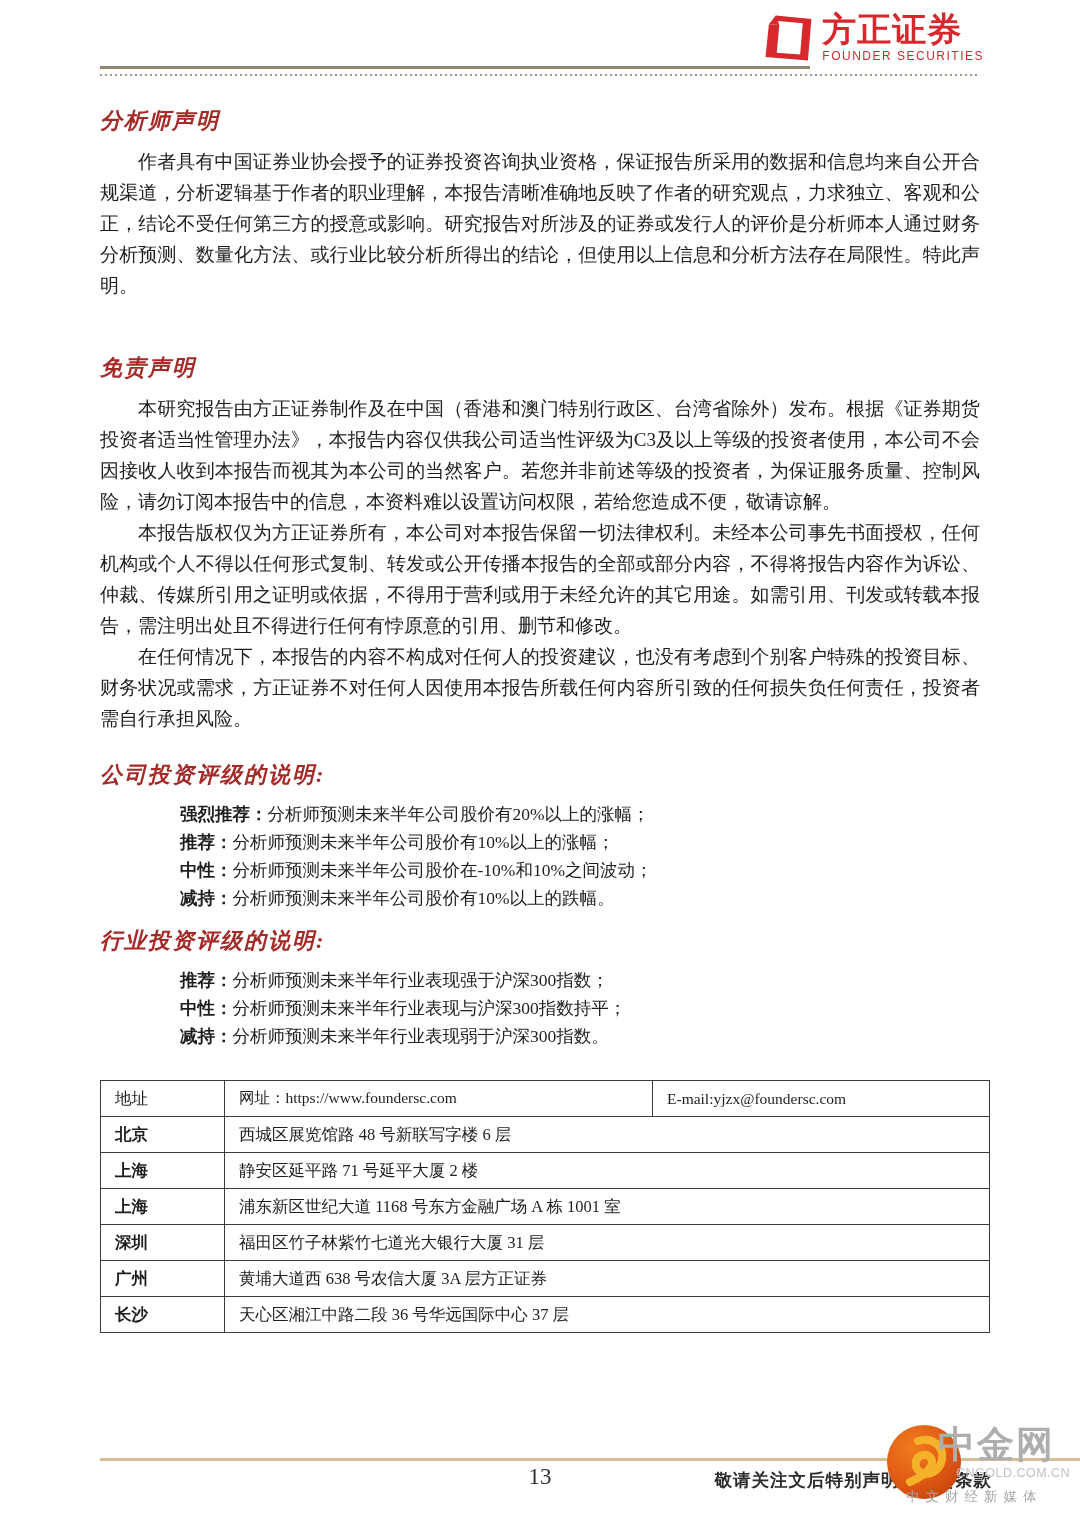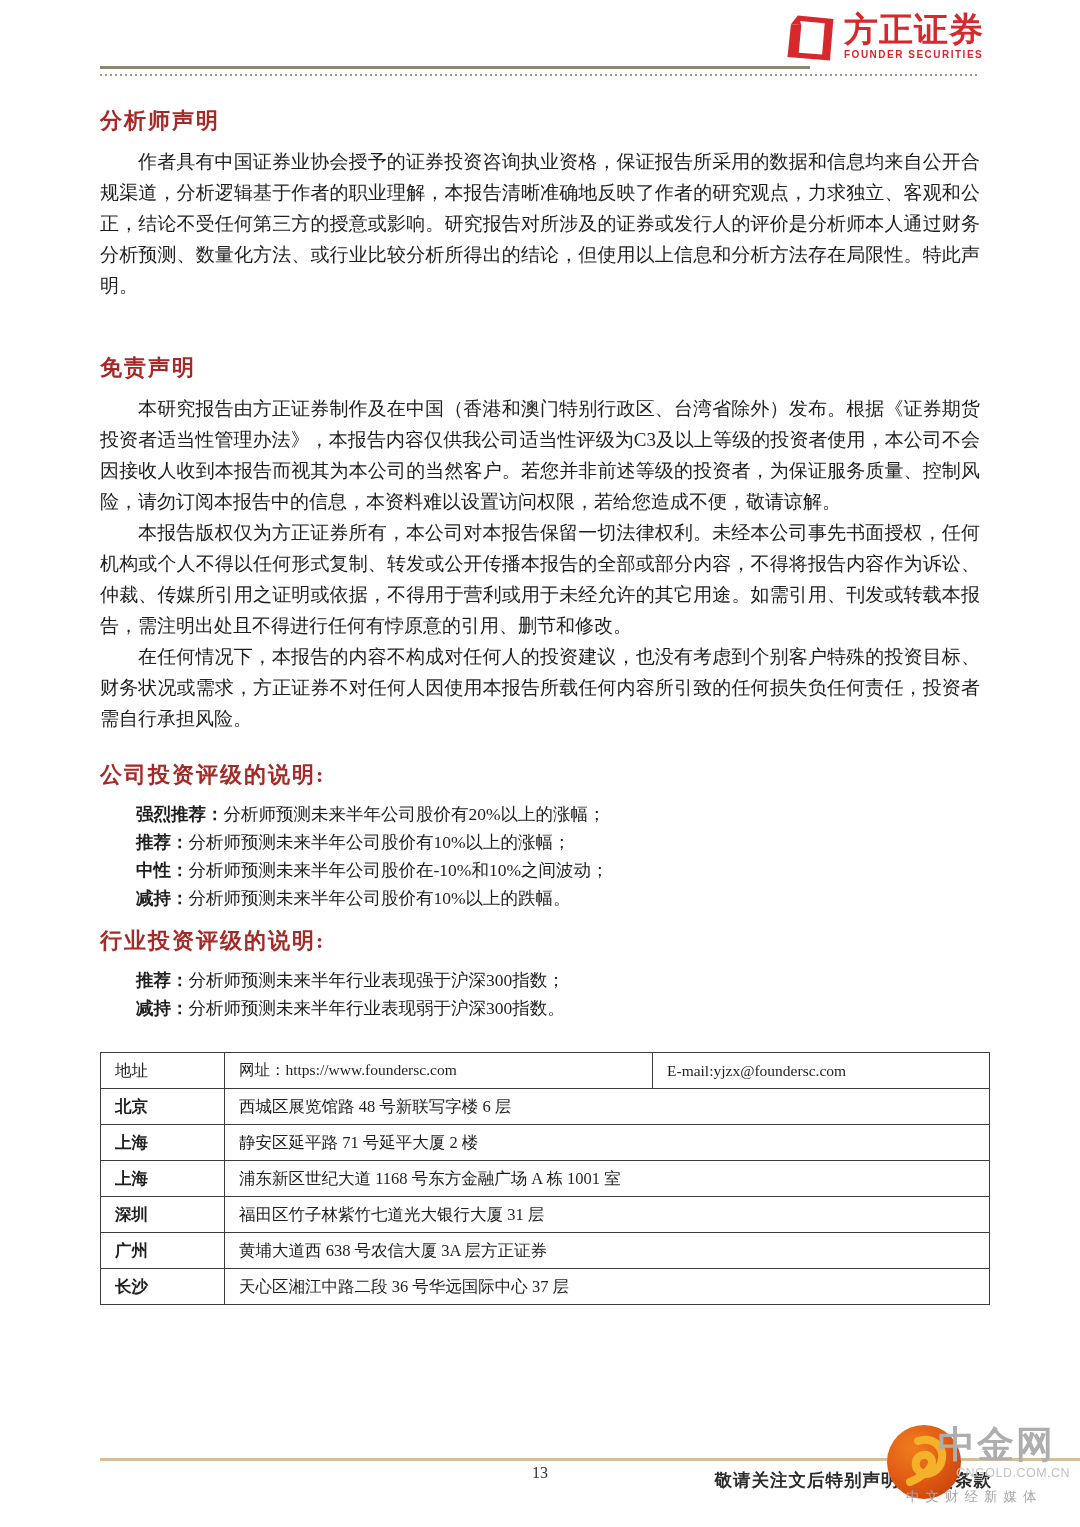--- a/index.html
+++ b/index.html
@@ -24,36 +24,36 @@
     background:#8f8672;
   }
   .header-rule-dotted{
     position:absolute;top:74px;left:100px;width:880px;height:2px;
     background:repeating-linear-gradient(90deg,#9a9a85 0 2px,transparent 2px 5px);
   }
   .brand{position:absolute;top:12px;right:96px;display:flex;align-items:flex-start;}
   .brand svg{display:block;}
   .brand-text{margin-left:8px;line-height:1;}
   .brand-cn{font-size:34px;font-weight:bold;color:#d7282d;font-family:"Liberation Sans",sans-serif;letter-spacing:1px;}
-  .brand-en{font-size:10px;font-weight:bold;color:#d7282d;font-family:"Liberation Sans",sans-serif;letter-spacing:1.5px;margin-top:4px;}
+  .brand-en{font-size:12px;font-weight:normal;color:#d7282d;font-family:"Liberation Sans",sans-serif;letter-spacing:1.5px;margin-top:4px;}
   
   .content{position:absolute;top:106px;left:100px;width:880px;}
   .sec-title{
     font-size:22px;font-weight:bold;color:#a42a28;
-    letter-spacing:2px;margin:0 0 10px 0;
+    letter-spacing:2px;margin:0 0 10px 0;font-style:italic;
   }
   .para{
     font-size:19px;line-height:31px;text-align:justify;
     text-indent:2em;margin:0;color:#1e1e1e;
   }
   .gap-lg{height:52px;}
   .gap-md{height:26px;}
   .gap-sm{height:14px;}
   .rating-list{margin:4px 0 0 36px;padding:0;list-style:none;}
-  .rating-list li{font-size:17.5px;line-height:28px;color:#1e1e1e;}
+  .rating-list li{font-size:17.5px;line-height:28px;color:#1e1e1e;margin-left:44px;}
   .rating-label{font-weight:bold;}
   
   .contacts{
     width:890px;border-collapse:collapse;margin-top:30px;
     font-size:16.5px;color:#1e1e1e;
   }
   .contacts td{
     border:1.5px solid #3c3c3c;
     padding:4px 13px 4px 14px;
     height:27px;vertical-align:middle;
@@ -62,21 +62,21 @@
   .contacts .c2{width:400px;}
   .contacts .city{font-weight:bold;}
   .mono{font-family:Liberation Serif, serif;font-size:15.5px;}
   
   .footer-rule{
     position:absolute;top:1458px;left:100px;right:0;height:3px;
     background:#d6be96;
   }
   .page-number{
     position:absolute;top:1464px;left:0;width:100%;text-align:center;
-    font-size:16px;color:#333;
+    font-size:23px;color:#333;
   }
   .footer-notice{
     position:absolute;top:1468px;right:88px;
     font-size:17.5px;font-weight:bold;color:#2b2b2b;letter-spacing:1px;
   }
   
   .watermark{
     position:absolute;top:1418px;right:4px;width:190px;height:105px;
     font-family:"Liberation Sans",sans-serif;
   }
@@ -134,20 +134,21 @@
       <li><span class="rating-label">推荐：</span><span>分析师预测未来半年公司股价有10%以上的涨幅；</span></li>
       <li><span class="rating-label">中性：</span><span>分析师预测未来半年公司股价在-10%和10%之间波动；</span></li>
       <li><span class="rating-label">减持：</span><span>分析师预测未来半年公司股价有10%以上的跌幅。</span></li>
     </ul>
 
     <div class="gap-sm"></div>
 
     <h2 class="sec-title">行业投资评级的说明:</h2>
     <ul class="rating-list">
       <li><span class="rating-label">推荐：</span><span>分析师预测未来半年行业表现强于沪深300指数；</span></li>
+      <li><span class="rating-label">中性：</span><span>分析师预测未来半年行业表现与沪深300指数持平；</span></li>
       <li><span class="rating-label">减持：</span><span>分析师预测未来半年行业表现弱于沪深300指数。</span></li>
     </ul>
 
     <table class="contacts">
       <tbody>
         <tr>
           <td class="c1">地址</td>
           <td class="c2 mono">网址：https://www.foundersc.com</td>
           <td class="mono">E-mail:yjzx@foundersc.com</td>
         </tr>

